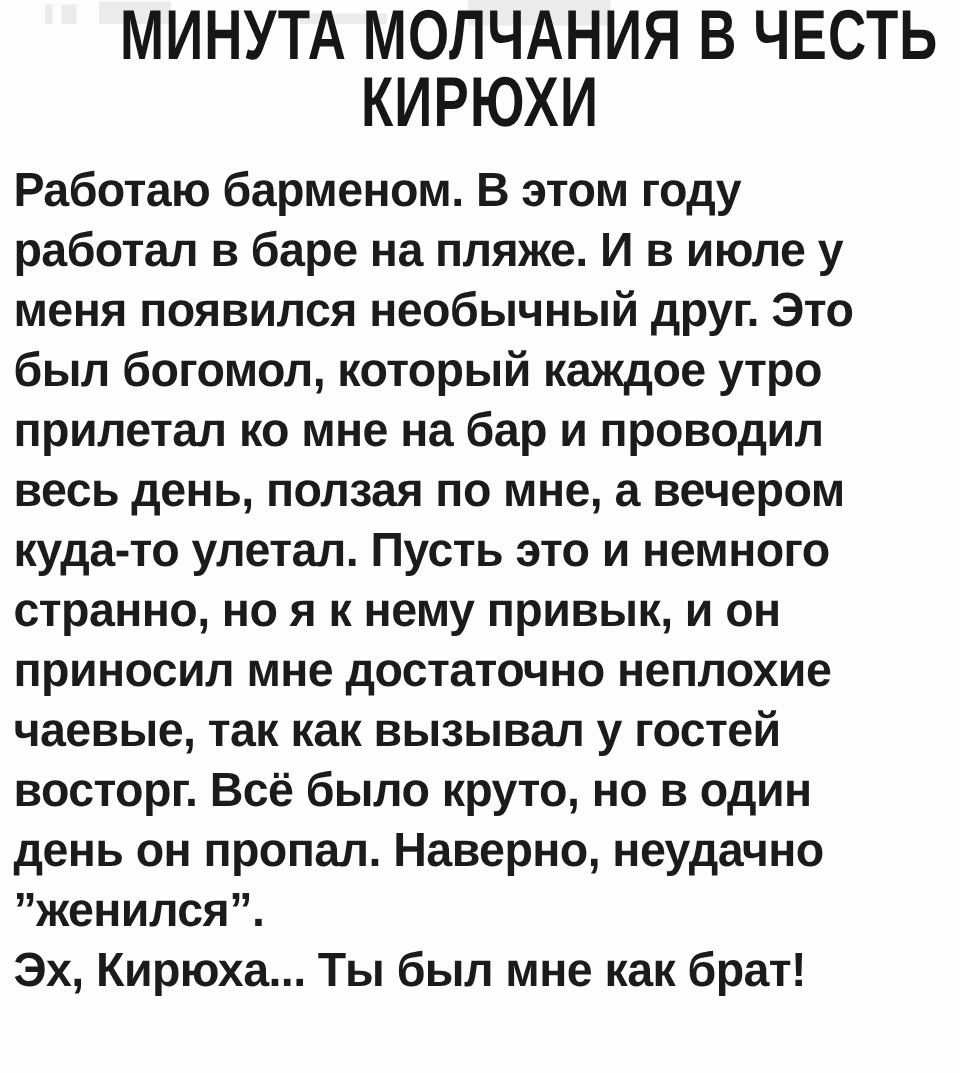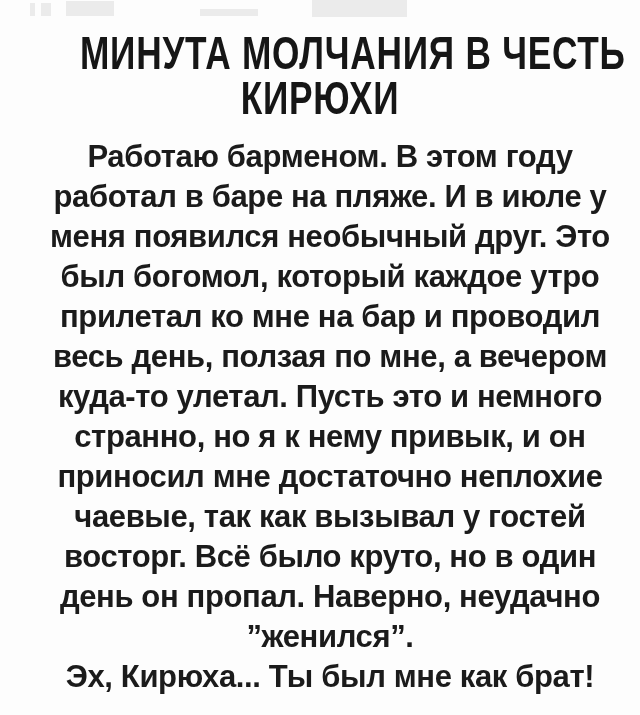--- a/index.html
+++ b/index.html
@@ -22,38 +22,36 @@
   .remnant {
     position: absolute;
     background: var(--remnant);
   }
   .r1 { left: 30px;  top: 3px; width: 5px;  height: 13px; }
   .r2 { left: 41px;  top: 3px; width: 10px; height: 13px; }
   .r3 { left: 66px;  top: 1px; width: 48px; height: 15px; }
   .r4 { left: 200px; top: 9px; width: 58px; height: 7px;  }
   .r5 { left: 312px; top: 0px; width: 95px; height: 17px; }
   .title {
-    margin-top: 30px;
     color: var(--title-text);
     text-align: center;
   }
   .title-line {
     font-size: 47px;
     font-weight: bold;
     line-height: 45px;
     letter-spacing: 1px;
     white-space: nowrap;
     transform: scaleX(0.75);
     transform-origin: 50% 50%;
   }
   .body-text {
     margin-top: 16px;
-    padding-left: 38px;
+    padding-left: 9px;
     color: var(--text);
-    text-align: center;
   }
   .body-line {
     font-size: 32px;
     font-weight: bold;
     line-height: 40px;
     height: 40px;
     white-space: nowrap;
     letter-spacing: -0.4px;
     transform: scaleX(0.97);
     transform-origin: 0 50%;

